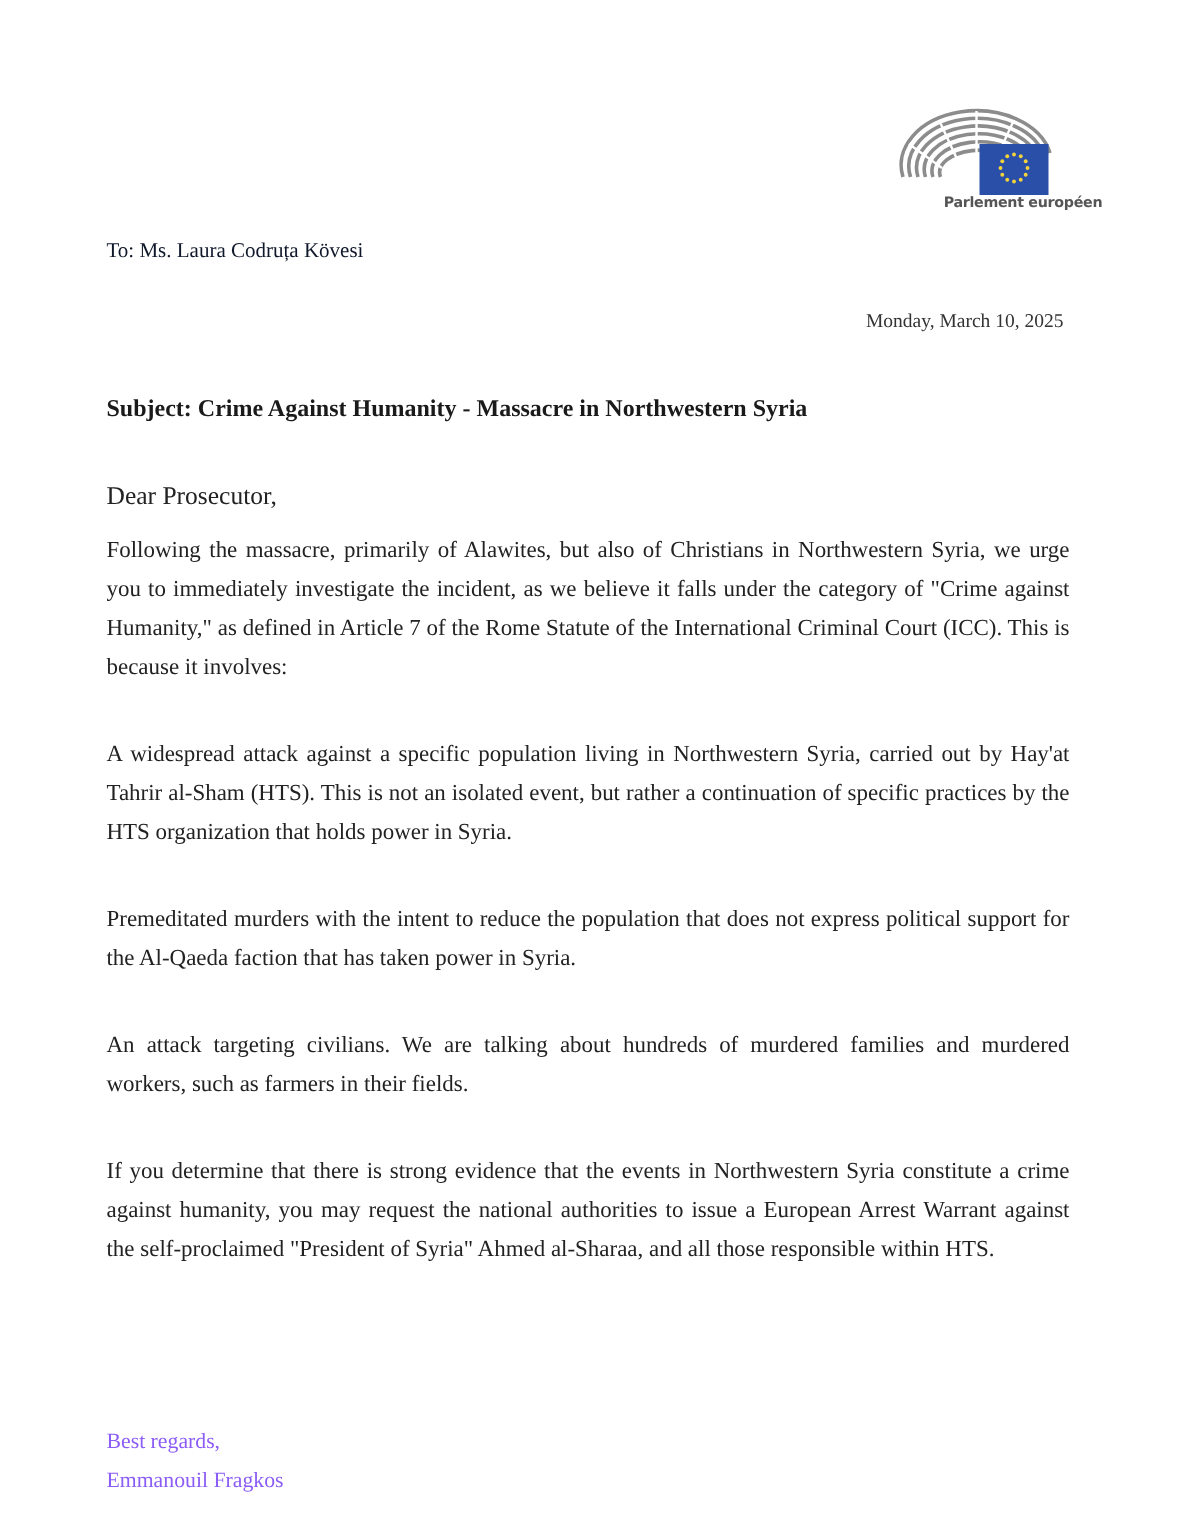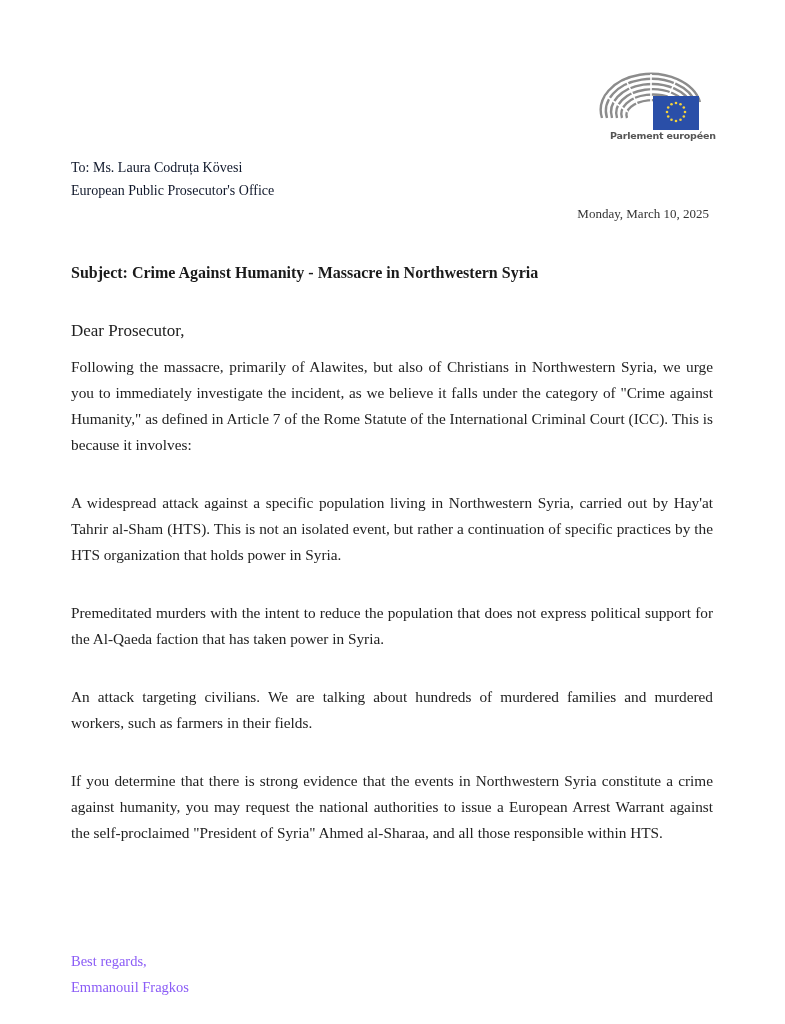--- a/index.html
+++ b/index.html
@@ -6,23 +6,23 @@
   body {
     width: 785px; height: 1024px; position: relative; overflow: hidden;
     font-family: "Liberation Serif", "DejaVu Serif", serif;
     color: #222222;
   }
   .logo {
     position: absolute; left: 596px; top: 72px; width: 110px; height: 80px;
   }
   .logo svg { display: block; }
   .logo-caption {
-    position: absolute; left: 610px; top: 130px; width: 106px;
+    position: absolute; left: 629px; top: 130px; width: 106px;
     font-family: "DejaVu Sans", sans-serif; font-size: 9.5px; color: #555555;
-    font-weight: bold; letter-spacing: -0.2px; text-align: left;
+    font-weight: bold; letter-spacing: -0.2px; text-align: center;
   }
   .recipient {
     position: absolute; left: 71px; top: 156px;
     font-size: 14px; line-height: 23px; color: #0f172a;
   }
   .recipient div { white-space: nowrap; }
   .date {
     position: absolute; right: 76px; top: 206px;
     font-size: 13px; color: #333333; white-space: nowrap;
   }
@@ -79,21 +79,20 @@
         <circle cx="71" cy="40" r="1.3"></circle>
       <circle cx="72.2" cy="35.5" r="1.3"></circle>
         <circle cx="75.5" cy="32.2" r="1.3"></circle>
     </g>
   </svg>
 </div>
 <div class="logo-caption">Parlement européen</div>
 
 <div class="recipient">
   <div>To: Ms. Laura Codruța Kövesi</div>
-  <div>European Public Prosecutor's Office</div>
 </div>
 
 <div class="date">Monday, March 10, 2025</div>
 
 <div class="subject">Subject: Crime Against Humanity - Massacre in Northwestern Syria</div>
 
 <div class="salutation">Dear Prosecutor,</div>
 
 <div class="body">
   <p class="para">Following the massacre, primarily of Alawites, but also of Christians in Northwestern Syria, we urge you to immediately investigate the incident, as we believe it falls under the category of "Crime against Humanity," as defined in Article 7 of the Rome Statute of the International Criminal Court (ICC). This is because it involves:</p>

